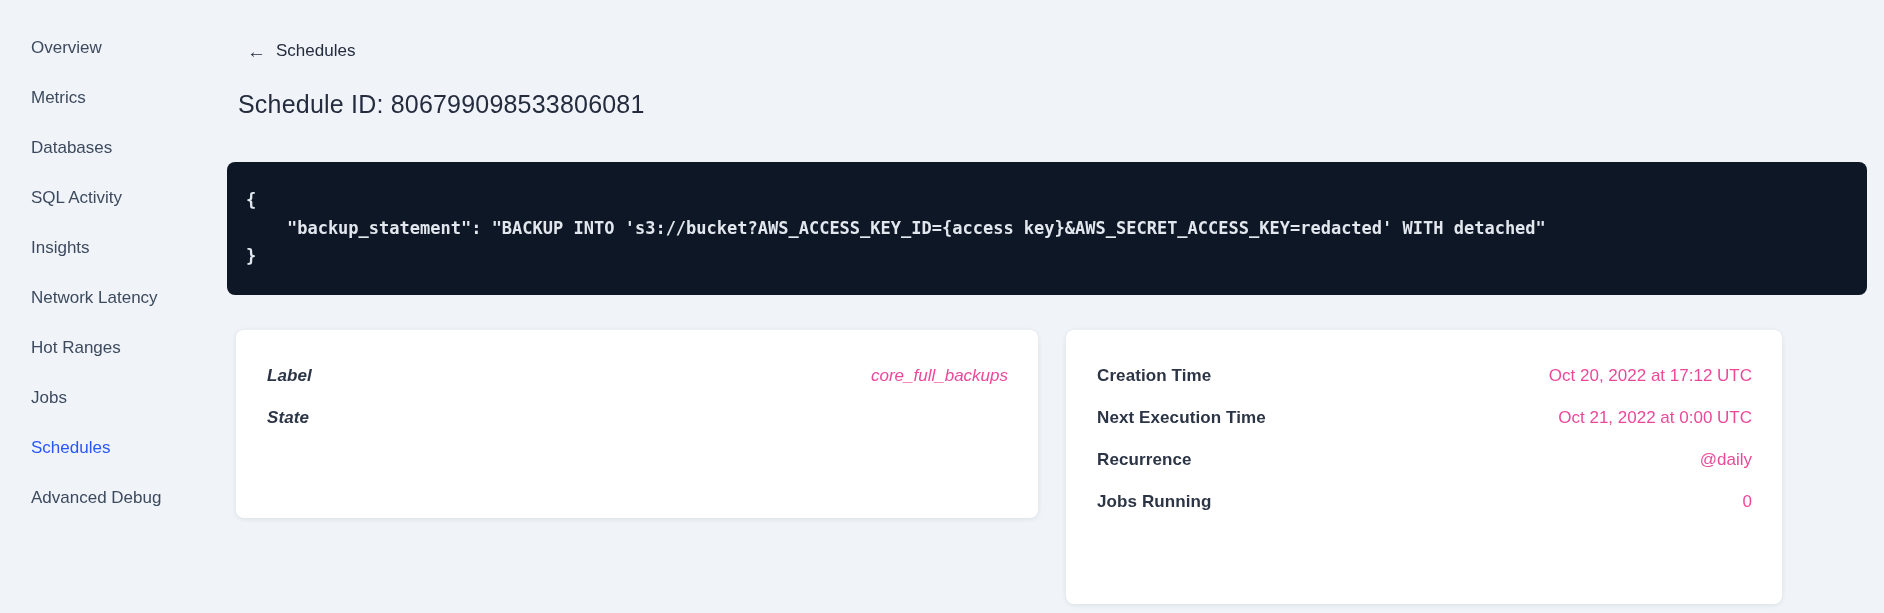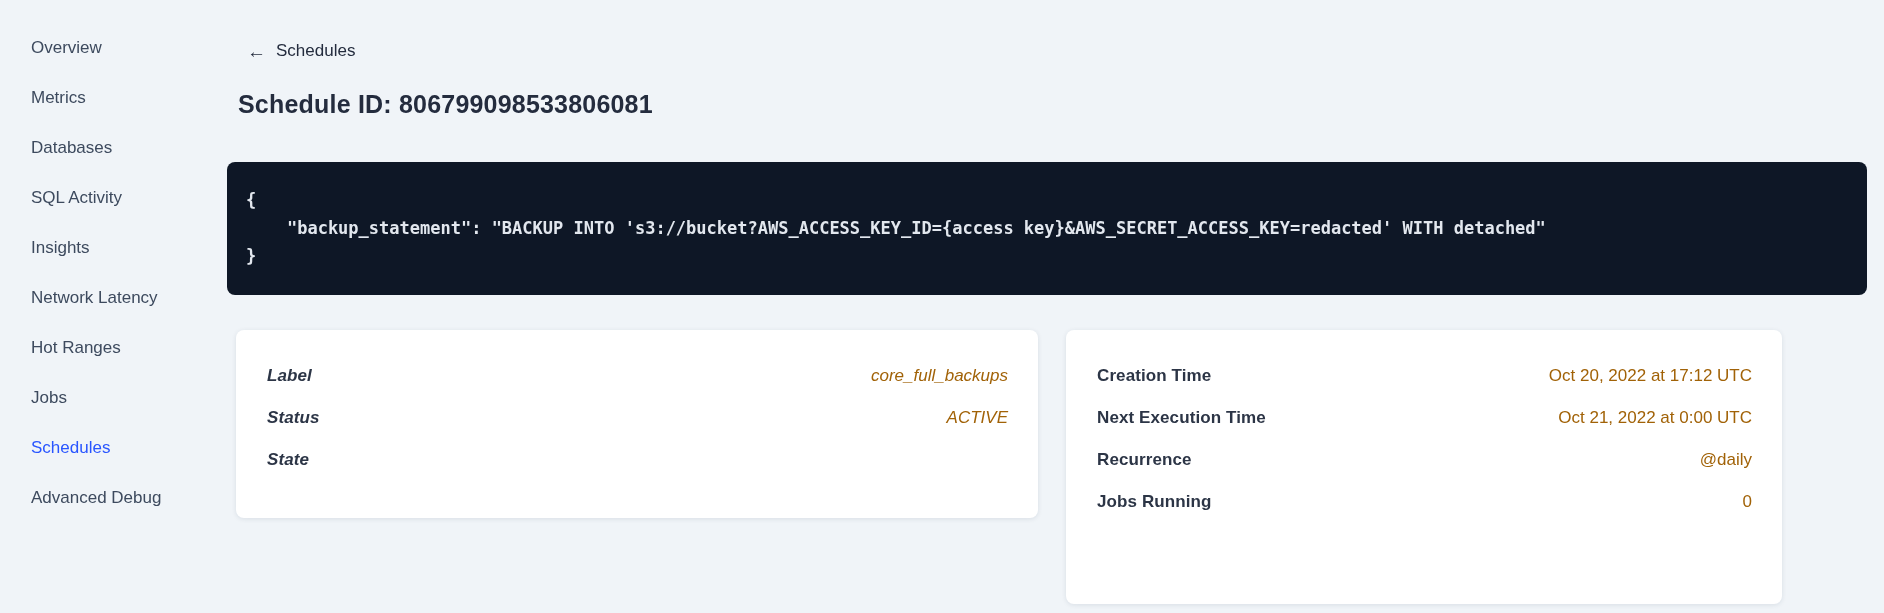--- a/index.html
+++ b/index.html
@@ -30,21 +30,21 @@
   .back-link {
     position: absolute; left: 247px; top: 41px;
     display: flex; align-items: center; gap: 10px;
     font-size: 17px; color: #242c3e; cursor: pointer;
   }
   .back-link .arrow { font-size: 19px; line-height: 1; color: #242c3e; }
 
   
   .page-title {
     position: absolute; left: 238px; top: 90px;
-    font-size: 25px; font-weight: 700; color: #242c3e;
+    font-size: 25px; font-weight: 400; color: #242c3e;
     letter-spacing: 0.2px;
   }
 
   
   .code-block {
     position: absolute; left: 227px; top: 162px;
     width: 1640px; height: 133px;
     background: #0e1726; border-radius: 8px;
     overflow: hidden;
   }
@@ -67,21 +67,21 @@
   .card.left  { left: 236px;  width: 802px; height: 188px; font-style: italic; }
   .card.right { left: 1066px; width: 716px; height: 274px; }
   .detail-row {
     height: 42px; display: flex; align-items: center;
     justify-content: space-between;
   }
   .detail-row .lbl {
     font-size: 17px; font-weight: 600; color: #2c3546; letter-spacing: 0.1px;
   }
   .detail-row .val {
-    font-size: 17px; font-weight: 400; color: #a16207; text-align: right;
+    font-size: 17px; font-weight: 400; color: #ec4899; text-align: right;
   }
 </style>
 </head>
 <body>
 
 <div class="page">
 
   <nav class="sidebar">
     <ul>
       <li>Overview</li>
@@ -109,24 +109,20 @@
     "backup_statement": "BACKUP INTO 's3://bucket?AWS_ACCESS_KEY_ID={access key}&amp;AWS_SECRET_ACCESS_KEY=redacted' WITH detached"
 }</pre>
   </div>
 
   <section class="card left">
     <div class="detail-row">
       <span class="lbl">Label</span>
       <span class="val">core_full_backups</span>
     </div>
     <div class="detail-row">
-      <span class="lbl">Status</span>
-      <span class="val">ACTIVE</span>
-    </div>
-    <div class="detail-row">
       <span class="lbl">State</span>
       <span class="val"></span>
     </div>
   </section>
 
   <section class="card right">
     <div class="detail-row">
       <span class="lbl">Creation Time</span>
       <span class="val">Oct 20, 2022 at 17:12 UTC</span>
     </div>

